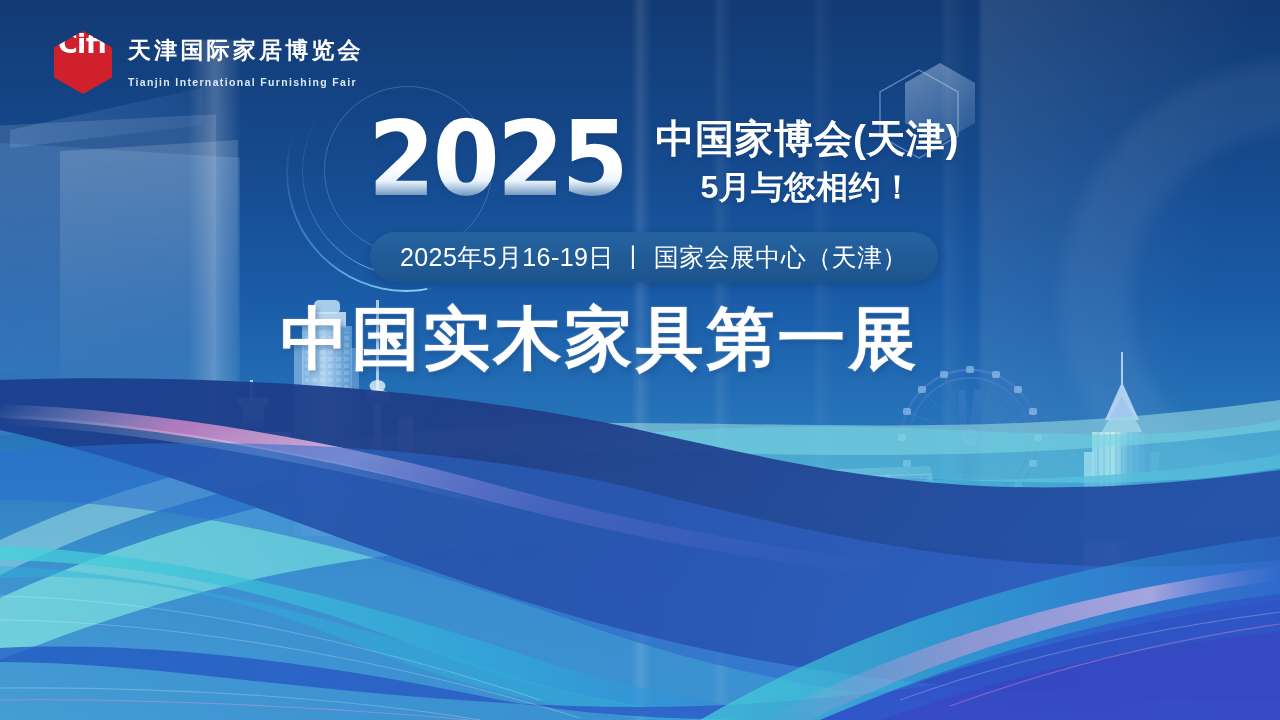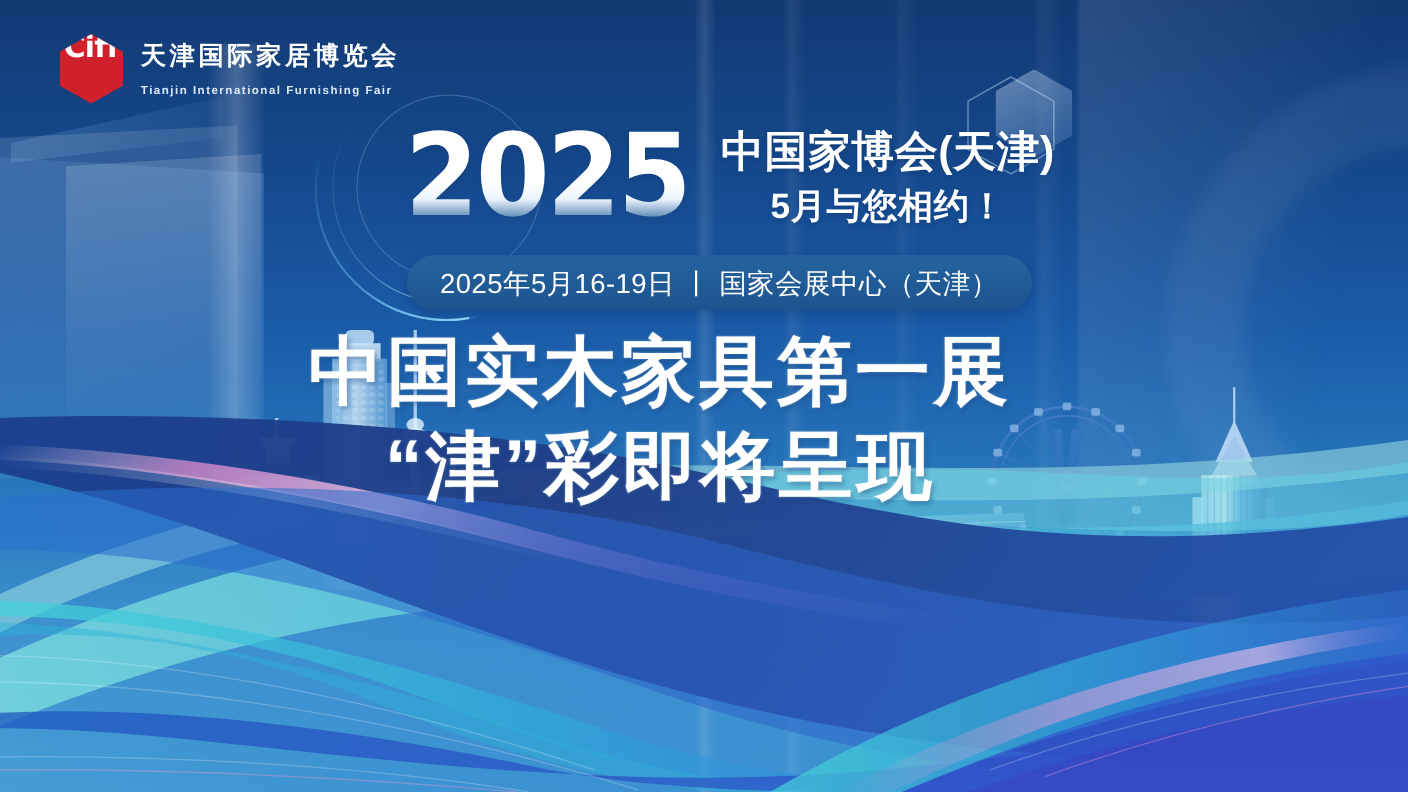--- a/index.html
+++ b/index.html
@@ -452,16 +452,15 @@
       <div class="t-line2">5月与您相约！</div>
     </div>
   </div>
 
   <div class="pill">
     <span>2025年5月16-19日 丨 国家会展中心（天津）</span>
   </div>
 
   <div class="headline">
     <div class="h1">中国实木家具第一展</div>
-    <div class="h2">“津”彩即将呈现</div>
   </div>
 
 </div>
 
 </body></html>

